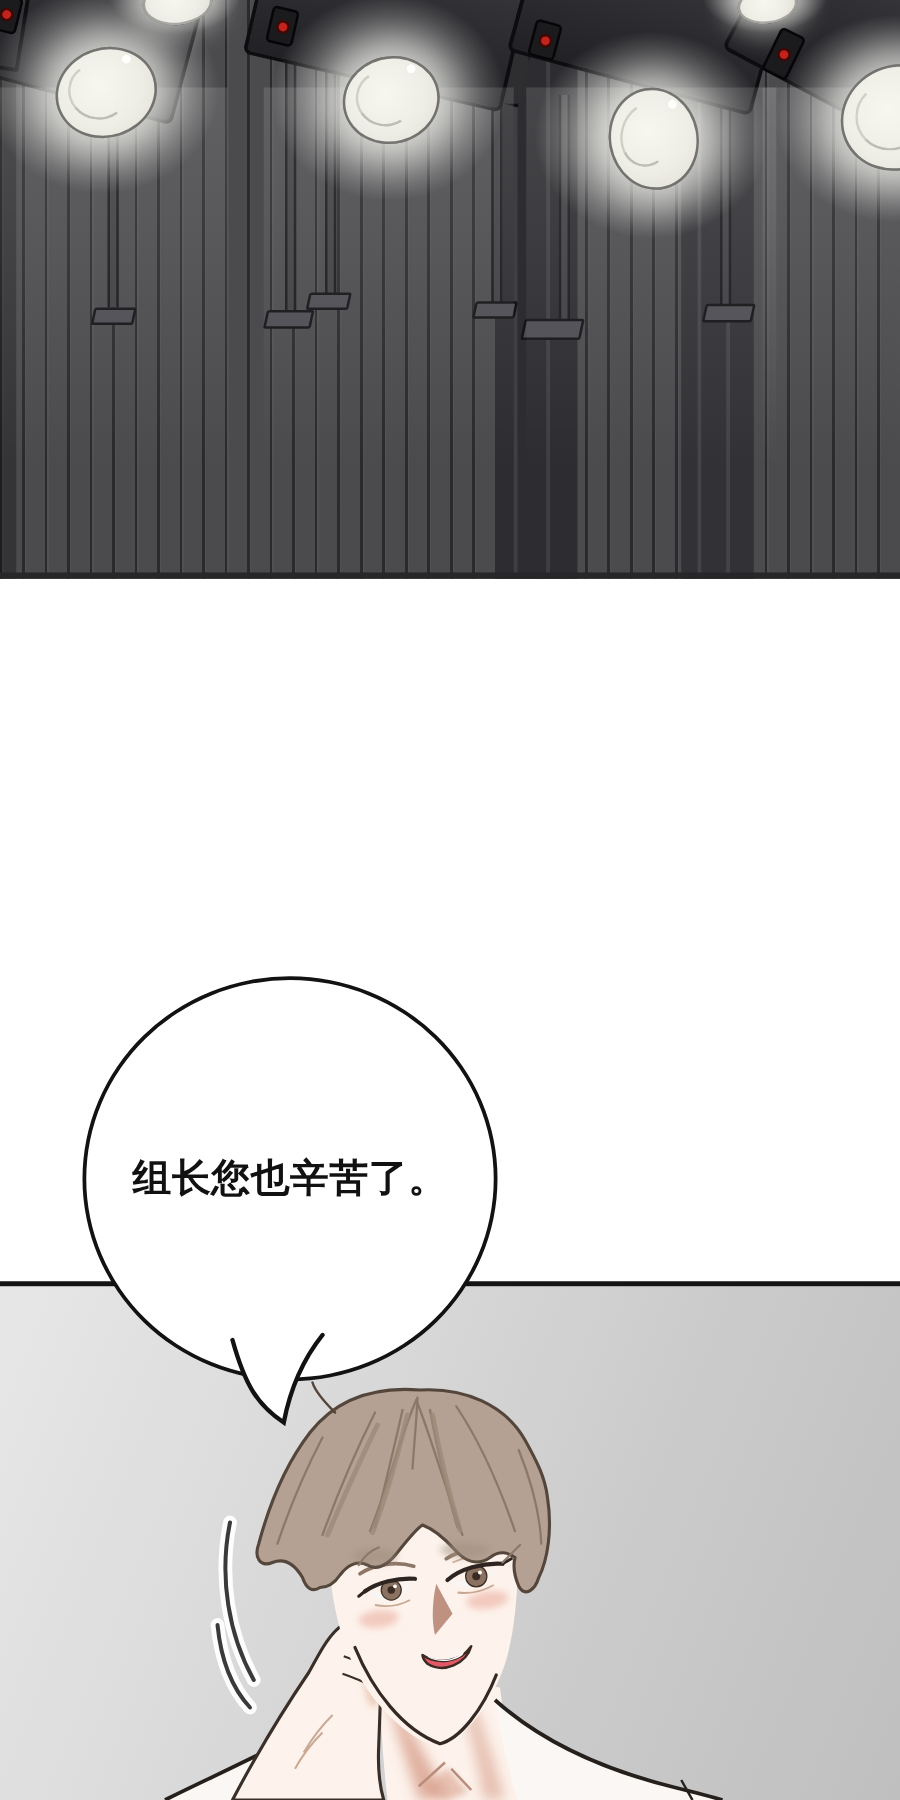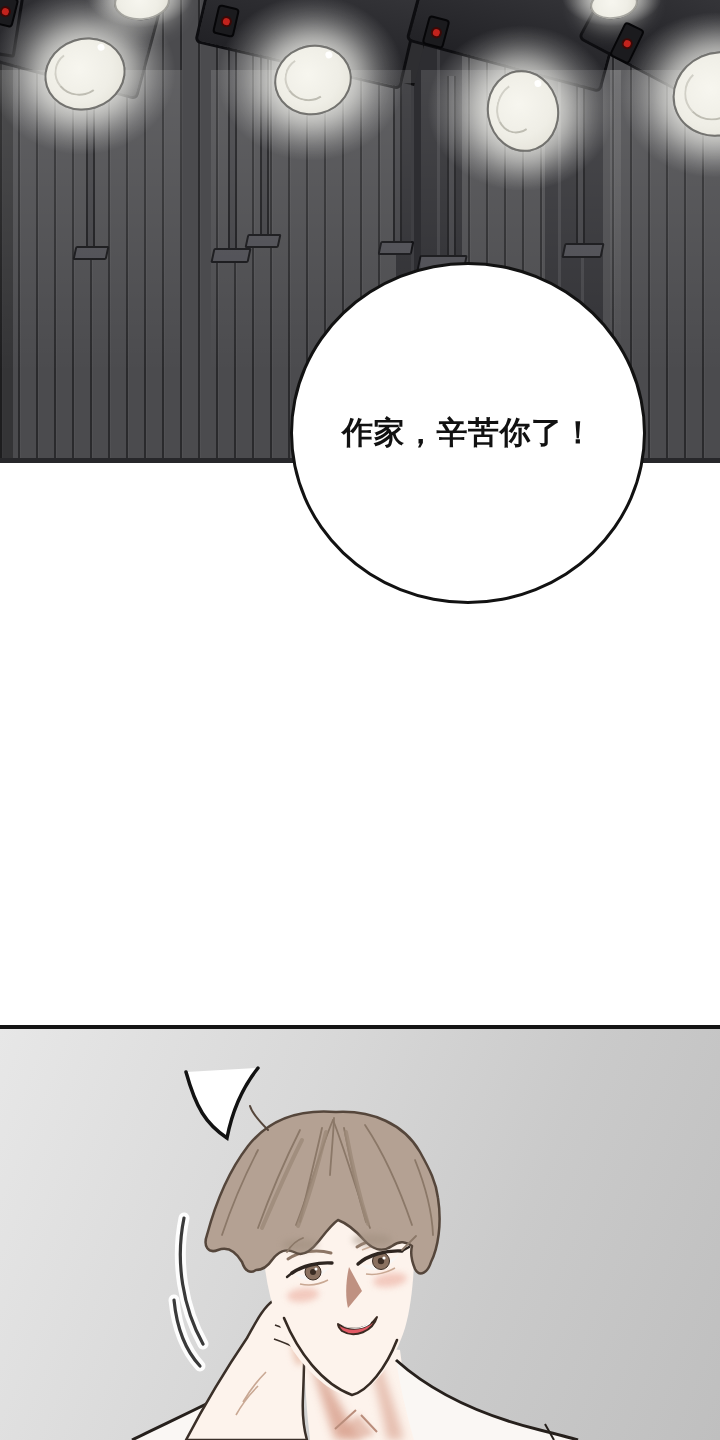--- a/index.html
+++ b/index.html
@@ -275,22 +275,22 @@
       </g>
       <g fill="none" stroke="#9d8a79" stroke-width="4" stroke-linecap="round" opacity="0.8">
         <path d="M326,1132 C318,1165 308,1200 298,1226"></path>
         <path d="M346,1132 C352,1165 360,1198 368,1224"></path>
         <path d="M302,1140 C288,1168 274,1200 262,1228"></path>
       </g>
       <path d="M268,1130 C258,1120 252,1113 250,1106" fill="none" style="stroke:var(--hair-line,#55463b)" stroke-width="2" stroke-linecap="round"></path>
     </g>
   </svg>
 
-  <div class="bubble bubble-top">
-    <p class="bubble-text">作家，辛苦你了！</p>
+
+  <div class="bubble bubble-bottom">
+    <p class="bubble-text">组长您也辛苦了。</p>
   </div>
-
 
   <svg class="tail-svg" viewBox="0 0 720 1440">
     <path d="M186,1072 C196,1108 206,1124 227,1138 C232,1112 242,1088 258,1068" style="fill:var(--bubble-fill,#fff);stroke:var(--bubble-stroke,#121212)" stroke-width="3.5" stroke-linecap="round"></path>
   </svg>
 
 </div>
 
 </body></html>

